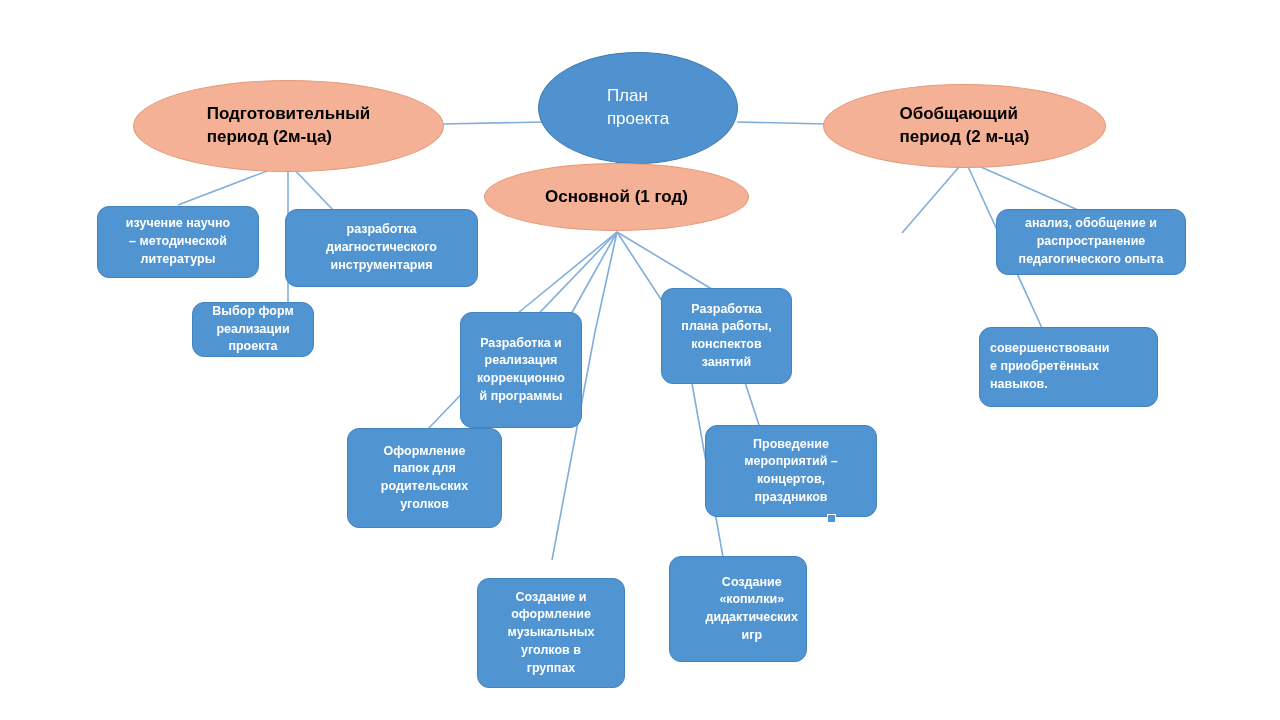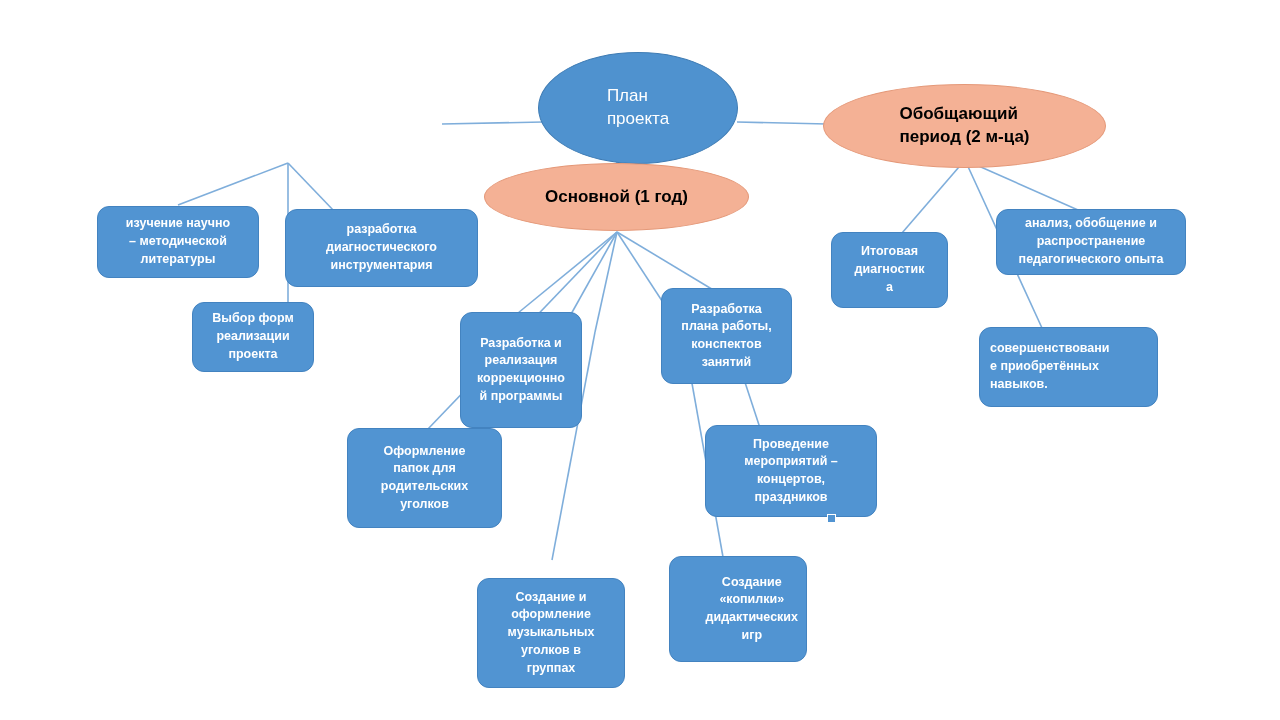--- a/index.html
+++ b/index.html
@@ -113,20 +113,24 @@
       <line x1="965" y1="160" x2="1078" y2="210"></line>
       <line x1="965" y1="160" x2="1042" y2="328"></line>
     </g>
   </svg>
 
   <div class="ellipse blue" style="left:538px; top:52px; width:200px; height:112px; font-size:17px;">
     <span class="txt">План
 проекта</span>
   </div>
 
+  <div class="ellipse orange" style="left:133px; top:80px; width:311px; height:92px; font-size:17px; font-weight:bold;">
+    <span class="txt">Подготовительный
+период (2м-ца)</span>
+  </div>
 
   <div class="ellipse orange" style="left:484px; top:163px; width:265px; height:68px; font-size:17px; font-weight:bold;">
     <span class="txt">Основной (1 год)</span>
   </div>
 
   <div class="ellipse orange" style="left:823px; top:84px; width:283px; height:84px; font-size:17px; font-weight:bold;">
     <span class="txt">Обобщающий
 период (2 м-ца)</span>
   </div>
 
@@ -135,21 +139,21 @@
 – методической
 литературы</span>
   </div>
 
   <div class="node" style="left:285px; top:209px; width:193px; height:78px; font-size:12.5px;">
     <span class="txt">разработка
 диагностического
 инструментария</span>
   </div>
 
-  <div class="node" style="left:192px; top:302px; width:122px; height:70px; font-size:12.5px;">
+  <div class="node" style="left:192px; top:302px; width:122px; height:55px; font-size:12.5px;">
     <span class="txt">Выбор форм
 реализации
 проекта</span>
   </div>
 
   <div class="node" style="left:460px; top:312px; width:122px; height:116px; font-size:12.5px;">
     <span class="txt">Разработка и
 реализация
 коррекционно
 й программы</span>
@@ -185,25 +189,20 @@
 группах</span>
   </div>
 
   <div class="node" style="left:669px; top:556px; width:138px; height:106px; font-size:12.5px;justify-content:flex-end;">
     <span class="txt">Создание
 «копилки»
 дидактических
 игр</span>
   </div>
 
-  <div class="node" style="left:831px; top:232px; width:117px; height:76px; font-size:12.5px;">
-    <span class="txt">Итоговая
-диагностик
-а</span>
-  </div>
 
   <div class="node left-align" style="left:979px; top:327px; width:179px; height:80px; font-size:12.5px;">
     <span class="txt">совершенствовани
 е приобретённых
 навыков.</span>
   </div>
 
   <div class="node" style="left:996px; top:209px; width:190px; height:66px; font-size:12.5px;">
     <span class="txt">анализ, обобщение  и
 распространение

